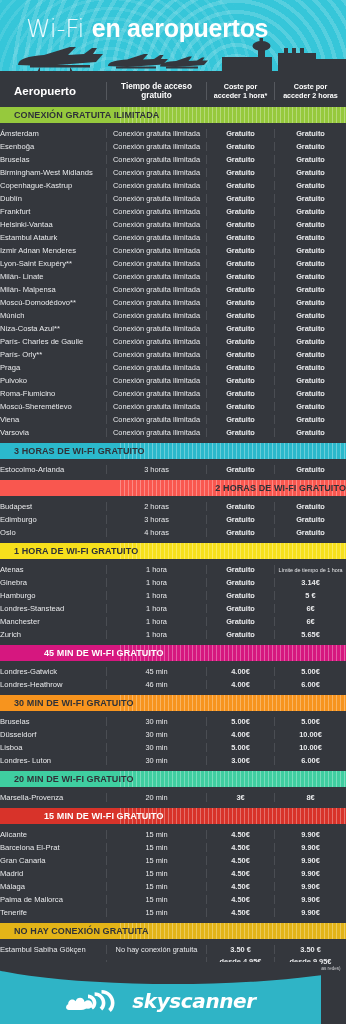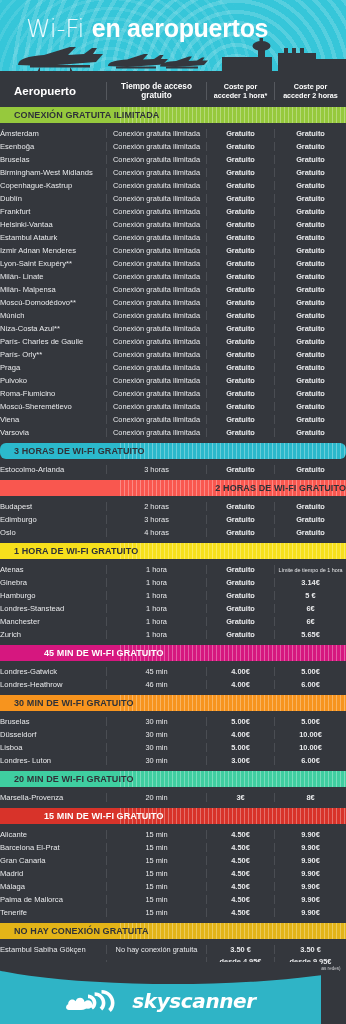--- a/index.html
+++ b/index.html
@@ -314,21 +314,21 @@
           <div class="cell d"><span>Gratuito</span></div>
         </div>
         <div class="row">
           <div class="cell a"><span>Varsovia</span></div>
           <div class="cell b plain"><span>Conexión gratuita ilimitada</span></div>
           <div class="cell c"><span>Gratuito</span></div>
           <div class="cell d"><span>Gratuito</span></div>
         </div>
         <div class="pad-bot"></div>
       </div>
-      <div class="band lite" style="background: rgb(43, 185, 204); border-radius: 6px;">
+      <div class="band lite" style="background: rgb(43, 185, 204);">
         <div class="barcode"></div>
         <div class="blab">3 HORAS DE WI-FI GRATUITO</div>
       </div>
       <div class="rows">
         <div class="pad-top"></div>
         <div class="row">
           <div class="cell a"><span>Estocolmo-Arlanda</span></div>
           <div class="cell b plain"><span>3 horas</span></div>
           <div class="cell c"><span>Gratuito</span></div>
           <div class="cell d"><span>Gratuito</span></div>

